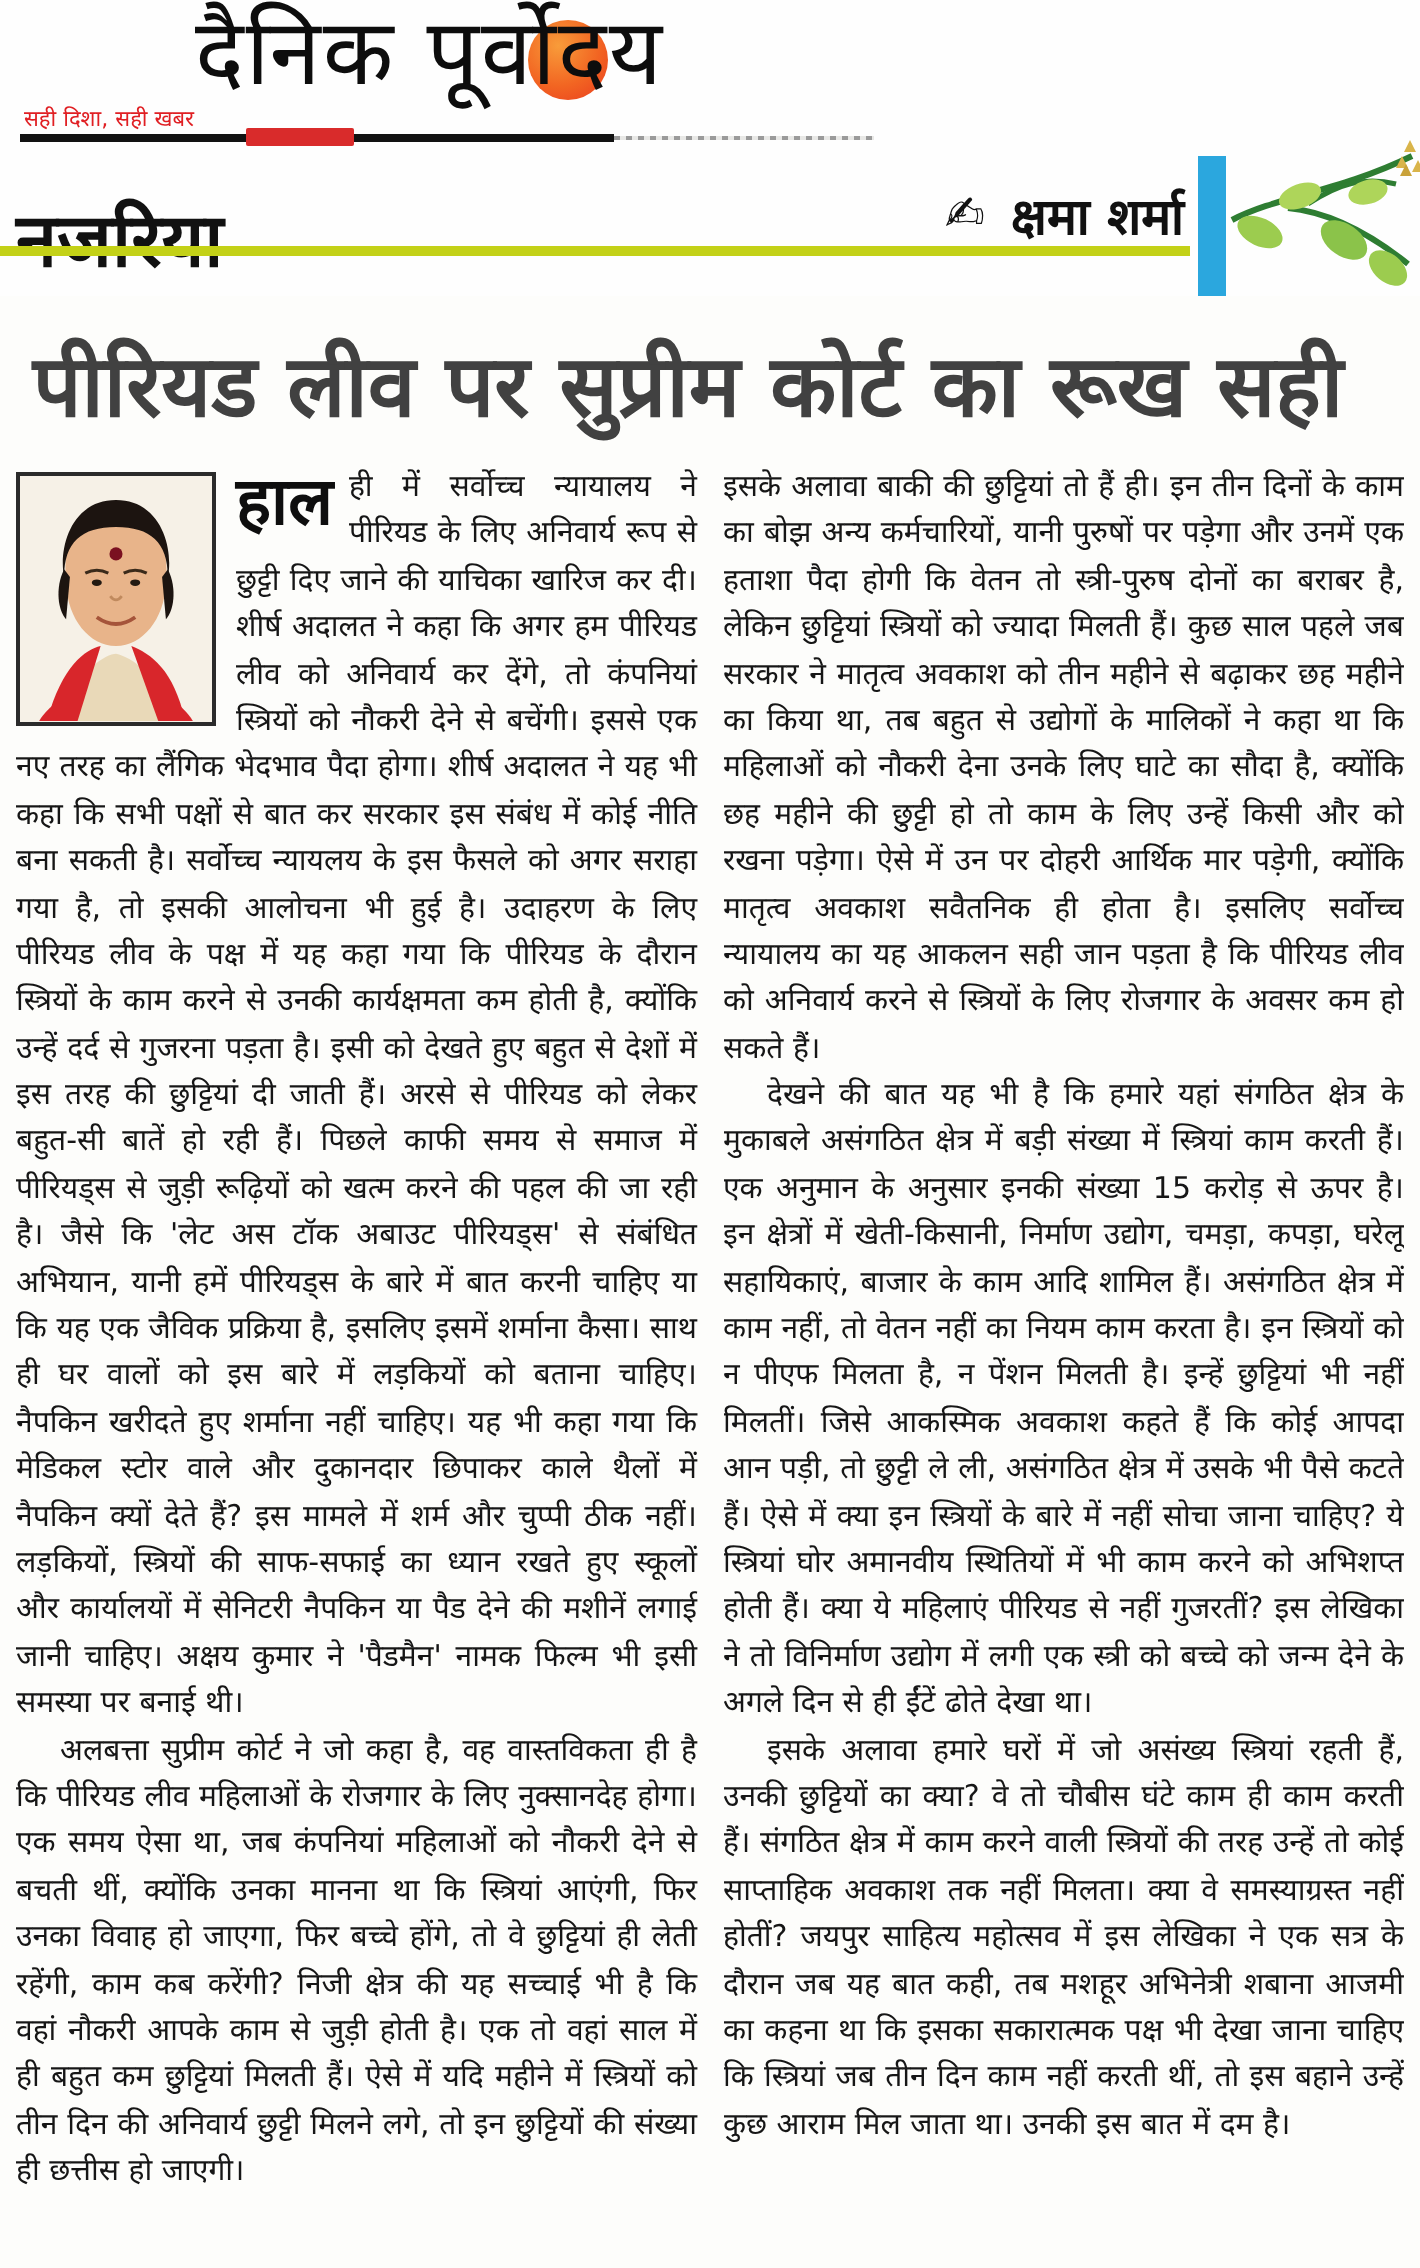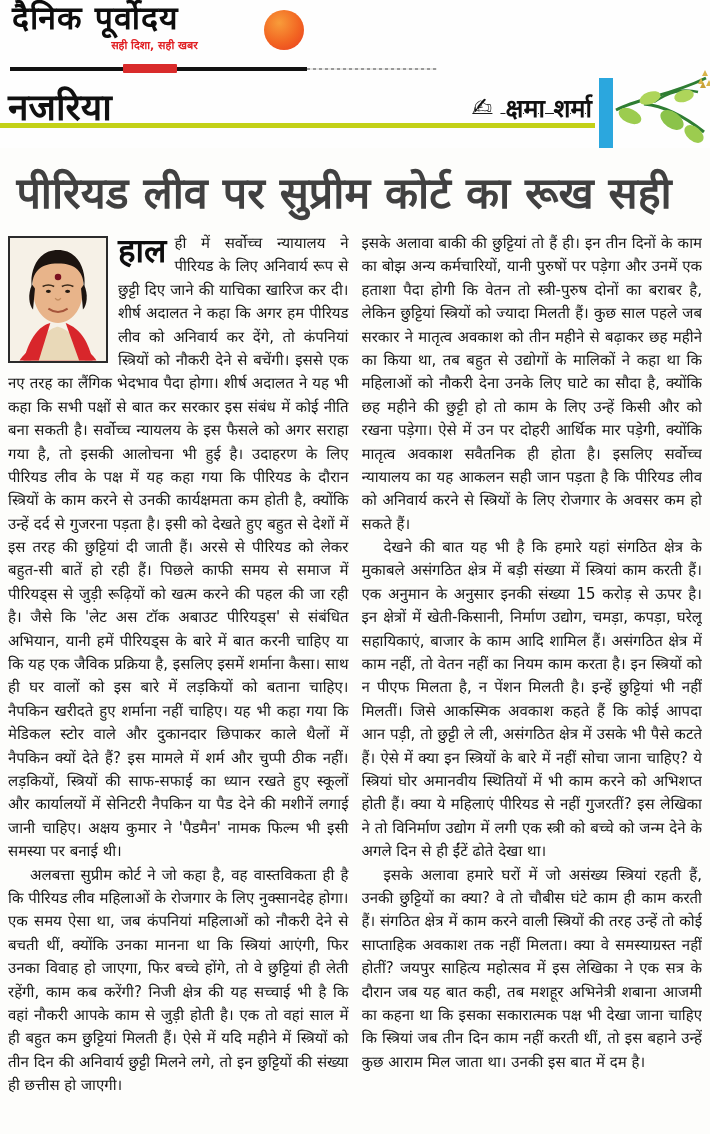--- a/index.html
+++ b/index.html
@@ -10,43 +10,43 @@
   .header { position: relative; width: 710px; height: 148px; background: #fefefe; }
   .logo-wrap { position: absolute; left: 12px; top: 2px; width: 320px; }
   .logo-sun {
     position: absolute; left: 252px; top: 8px; width: 40px; height: 40px;
     border-radius: 50%;
     background: radial-gradient(circle at 38% 32%, #f89c3a 0%, #f26522 55%, #e93b1f 100%);
     z-index: 0;
   }
   .logo-text {
     position: relative; z-index: 1;
-    font-size: 32px; font-weight: bold; color: #0d0d0d;
-    letter-spacing: 1px; line-height: 1.05; white-space: nowrap;
+    font-size: 46px; font-weight: normal; color: #0d0d0d;
+    letter-spacing: 1px; line-height: 1.05; white-space: nowrap; text-align: right;
   }
   .logo-tagline {
     position: relative; z-index: 1; width: 285px;
-    margin-top: 1px; text-align: center;
-    font-size: 11px; font-weight: bold; color: #e01f23;
+    margin-top: 1px; text-align: left;
+    font-size: 11px; font-weight: normal; color: #e01f23;
   }
   .masthead-rule { position: absolute; left: 10px; top: 67px; width: 297px; height: 4px; background: #121212; }
   .masthead-rule-faint {
     position: absolute; left: 307px; top: 68px; width: 130px; height: 2px;
     background: repeating-linear-gradient(90deg, #9a9a9a 0 3px, #e8e8e6 3px 6px);
   }
   .masthead-ribbon {
     position: absolute; left: 123px; top: 64px; width: 54px; height: 9px;
     background: #d92b2b; border-radius: 1px;
   }
 
   .section-title {
-    position: absolute; left: 8px; top: 80px;
+    position: absolute; left: 8px; top: 93px;
     font-size: 37px; font-weight: bold; color: #111;
   }
-  .byline { position: absolute; right: 118px; top: 90px; white-space: nowrap; text-decoration: underline; }
+  .byline { position: absolute; right: 118px; top: 90px; white-space: nowrap; }
   .pen-icon { font-size: 24px; color: #111; margin-right: 8px; vertical-align: middle; }
   .author-name { font-size: 25px; font-weight: bold; color: #111; vertical-align: middle; }
   .blue-bar { position: absolute; left: 599px; top: 78px; width: 14px; height: 70px; background: #2ba7de; }
   .leaf-art { position: absolute; left: 614px; top: 68px; width: 96px; height: 78px; }
   .section-underline { position: absolute; left: 0; top: 123px; width: 595px; height: 5px; background: #c3d117; }
 
   
   .headline {
     width: 688px; height: 80px; padding: 6px 8px 0 8px;
     display: flex; align-items: center; justify-content: center;

